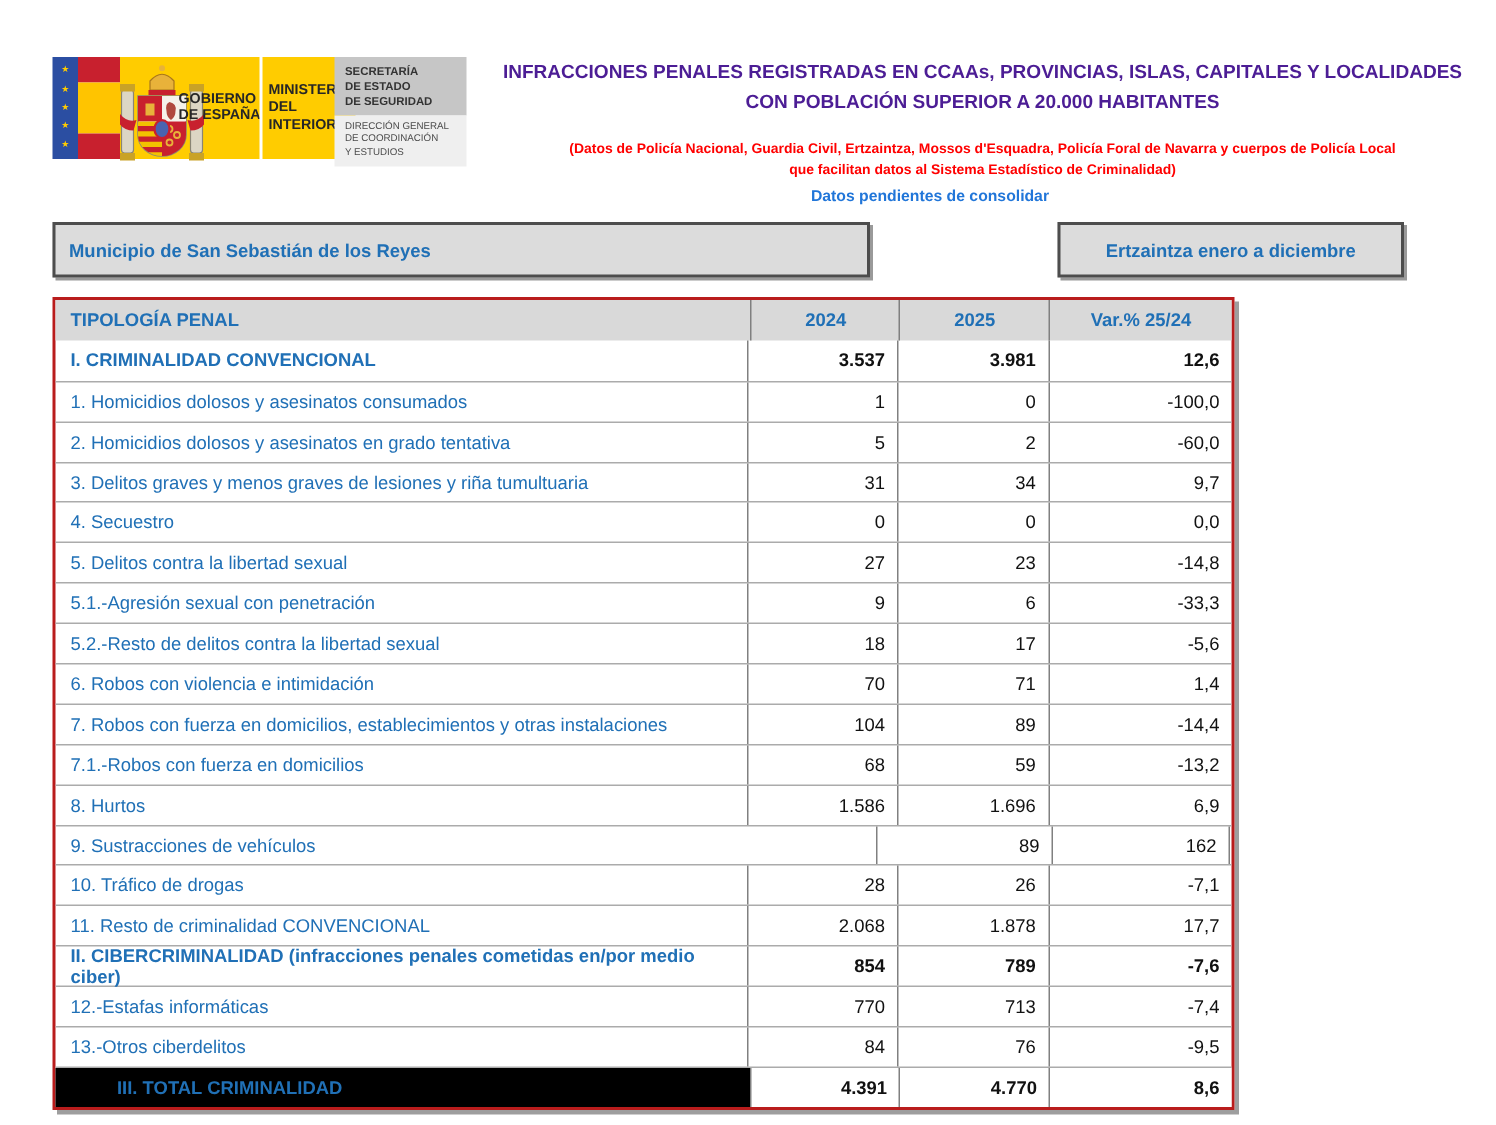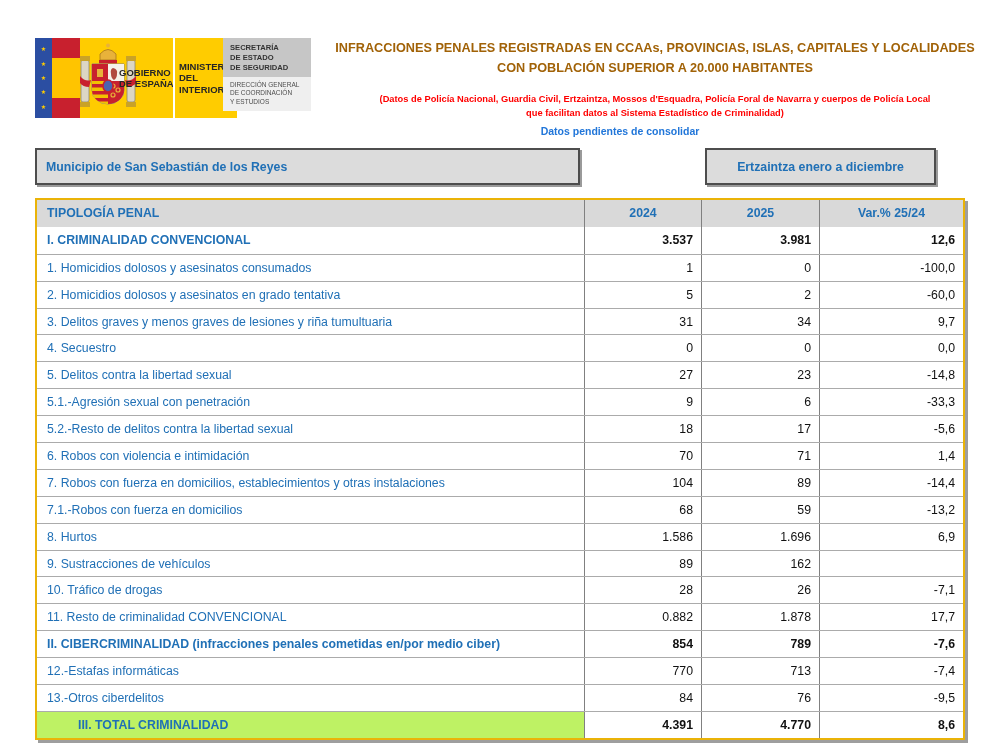--- a/index.html
+++ b/index.html
@@ -1,69 +1,69 @@
 <!DOCTYPE html>
 <html><head>
 <meta charset="utf-8">
 <style>
   * { margin:0; padding:0; box-sizing:border-box; }
   html,body { background:#fff; }
   body { font-family:"Liberation Sans", sans-serif; }
   .page { position:relative; width:997px; height:750px; background:#fff; overflow:hidden; }
 
   
-  .gov-logo { position:absolute; left:35px; top:38px; height:80px; display:flex; }
+  .gov-logo { position:absolute; left:35px; top:38px; height:68px; display:flex; }
   .eu-band { width:17px; background:#2B4EA2; display:flex; flex-direction:column; justify-content:space-evenly; align-items:center; }
   .eu-star { color:#FFCC00; font-size:6px; line-height:1; }
   .flag-band { width:28px; display:flex; flex-direction:column; }
   .flag-red { flex:1; background:#C8202E; }
   .flag-yellow { flex:2; background:#FFC400; }
   .yellow-band { width:157px; background:#FFCC00; position:relative; }
   .coa { position:absolute; left:0px; top:4px; }
   .gov-text { position:absolute; left:39px; top:50%; transform:translateY(-50%);
               font-size:9.5px; font-weight:bold; color:#262626; line-height:1.2; white-space:pre-line; }
   .logo-divider { position:absolute; left:93px; top:0; bottom:0; width:2px; background:#fff; }
   .min-text { position:absolute; left:99px; top:50%; transform:translateY(-50%);
               font-size:9.5px; font-weight:bold; color:#262626; line-height:1.2; white-space:pre-line; }
   .dept-box { position:absolute; left:223px; top:38px; width:88px; }
   .dept-top { background:#C6C6C6; padding:5px 6px 4px 7px; font-size:7.6px; font-weight:bold;
               color:#333; line-height:1.3; white-space:pre-line; }
   .dept-bottom { background:#EFEFEF; padding:4px 6px 4px 7px; font-size:6.5px; color:#4d4d4d;
               line-height:1.35; white-space:pre-line; }
 
   
   .title-block { position:absolute; left:330px; top:38px; width:650px; text-align:center; }
-  .main-title { font-size:12.7px; font-weight:bold; color:#a16207; line-height:1.6; white-space:pre-line; }
+  .main-title { font-size:12.7px; font-weight:bold; color:#4c1d95; line-height:1.6; white-space:pre-line; }
   .red-note { margin-top:13px; font-size:9.3px; font-weight:bold; color:#FF0000; line-height:1.55; white-space:pre-line; }
   .blue-note { margin-top:5px; margin-right:70px; font-size:10.5px; font-weight:bold; color:#2176D9; }
 
   
   .sel-box { position:absolute; top:148px; height:37px; background:#DCDCDC;
              border:2px solid #4D4D4D; box-shadow:2px 2px 0 #9A9A9A;
              display:flex; align-items:center; font-size:12.3px; font-weight:bold; color:#2070B6; }
   .muni-box { left:35px; width:545px; padding-left:9px; }
   .period-box { left:705px; width:231px; justify-content:center; }
 
   
-  .crime-table { position:absolute; left:35px; top:198px; width:930px;
-                 border:2px solid #eab308; box-shadow:3px 3px 0 #9E9E9E; background:#fff; }
+  .crime-table { position:absolute; left:35px; top:198px; width:788px;
+                 border:2px solid #b91c1c; box-shadow:3px 3px 0 #9E9E9E; background:#fff; }
   .trow { display:flex; height:26.9px; align-items:stretch; }
   .trow + .trow { border-top:1px solid #ABABAB; }
   .cell { display:flex; align-items:center; font-size:12.3px; }
   .c0 { width:548px; padding-left:10px; border-right:1px solid #808080; color:#2070B6; }
   .c1 { width:117px; border-right:1px solid #808080; }
   .c2 { width:118px; border-right:1px solid #808080; }
   .c3 { width:143px; }
   .num { justify-content:flex-end; padding-right:8px; color:#111; }
   .thead { background:#D9D9D9; }
   .thead .c0 { font-weight:bold; }
   .thead .hnum { justify-content:center; padding-right:0; color:#2070B6; font-weight:bold; }
   .row-section .c0, .row-total .c0 { font-weight:bold; }
   .row-section .num, .row-total .num { font-weight:bold; }
-  .row-total .c0 { background:#bef264;padding-left:41px; }
+  .row-total .c0 { background:#000000;padding-left:41px; }
   .row-total .num { background:#fff; }
 </style>
 </head>
 <body>
 
 <div class="page">
 
   <div class="gov-logo">
     <div class="eu-band">
       <span class="eu-star">★</span>
@@ -225,21 +225,21 @@
           <div class="cell c2 num">162</div>
         </div>
         <div class="trow row-normal">
           <div class="cell c0">10. Tráfico de drogas</div>
           <div class="cell c1 num">28</div>
           <div class="cell c2 num">26</div>
           <div class="cell c3 num">-7,1</div>
         </div>
         <div class="trow row-normal">
           <div class="cell c0">11. Resto de criminalidad CONVENCIONAL</div>
-          <div class="cell c1 num">0.882</div>
+          <div class="cell c1 num">2.068</div>
           <div class="cell c2 num">1.878</div>
           <div class="cell c3 num">17,7</div>
         </div>
         <div class="trow row-section">
           <div class="cell c0">II. CIBERCRIMINALIDAD (infracciones penales cometidas en/por medio ciber)</div>
           <div class="cell c1 num">854</div>
           <div class="cell c2 num">789</div>
           <div class="cell c3 num">-7,6</div>
         </div>
         <div class="trow row-normal">

